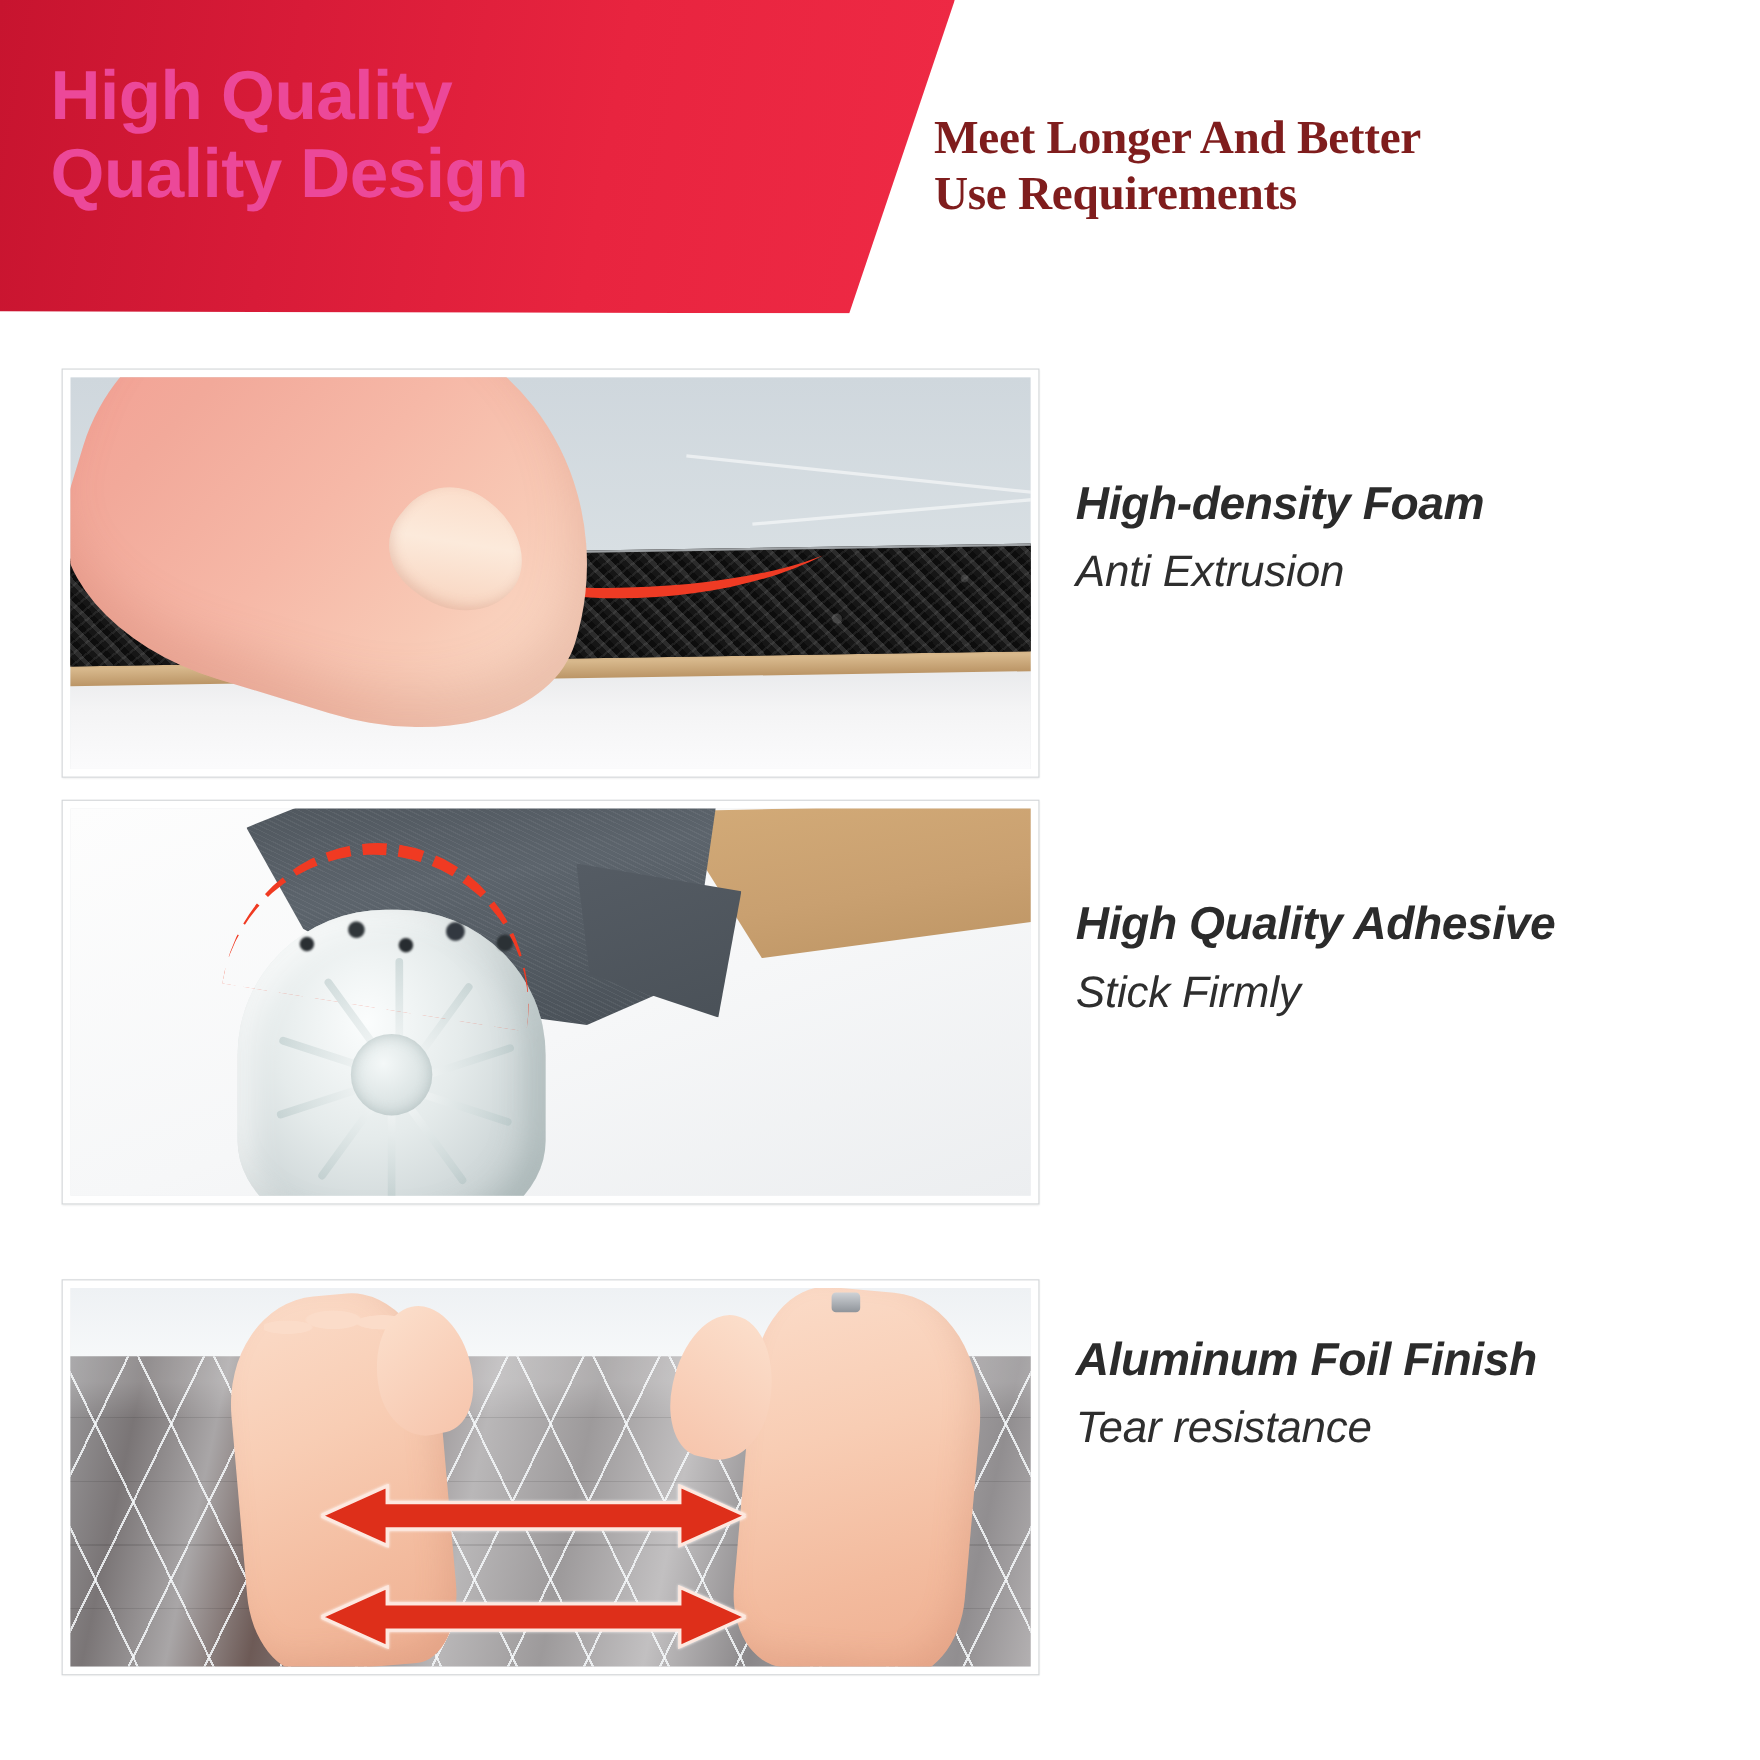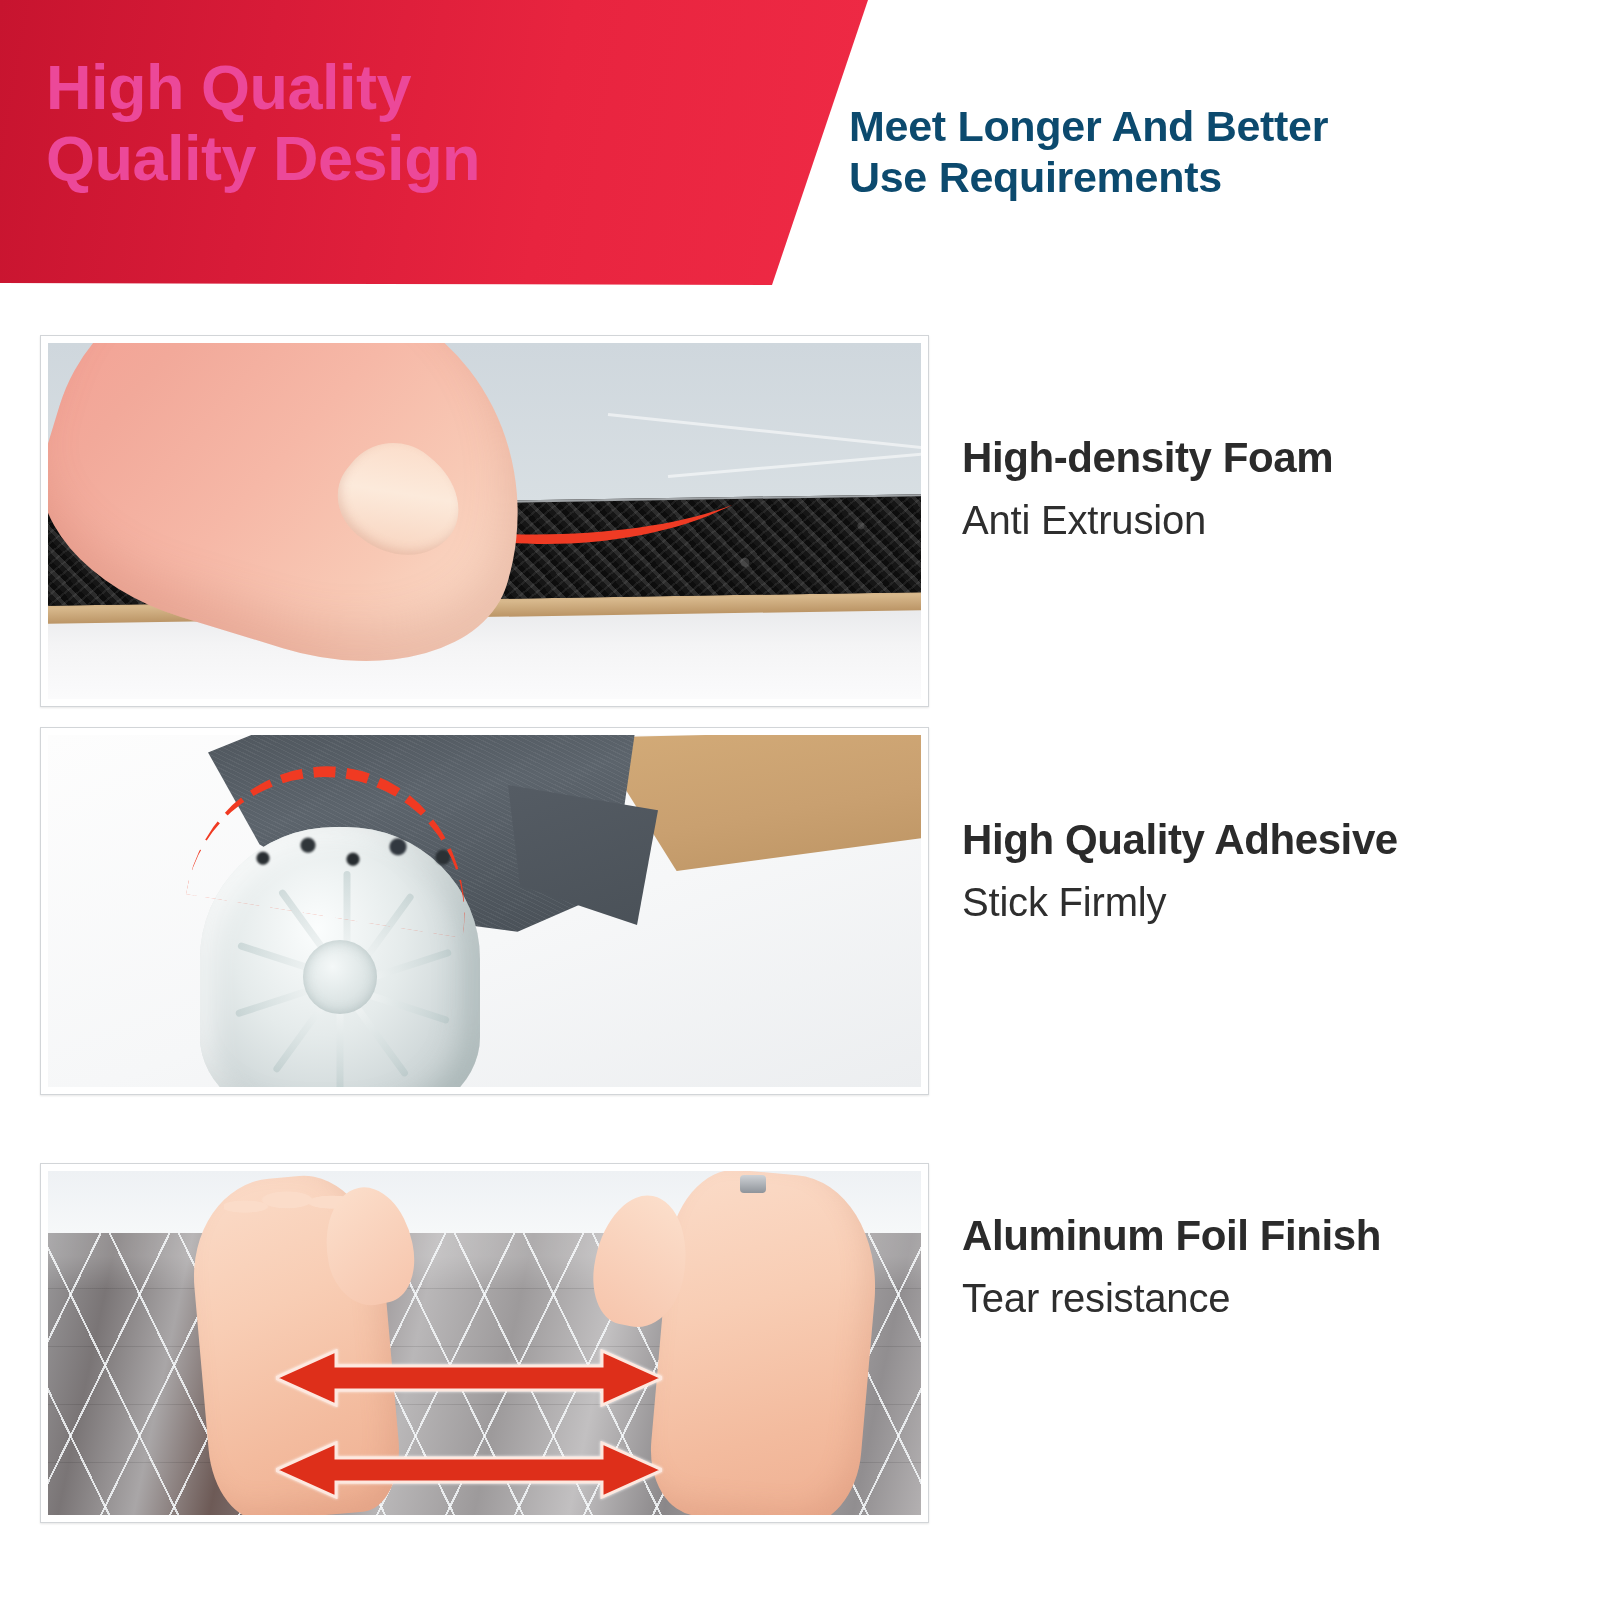--- a/index.html
+++ b/index.html
@@ -26,30 +26,31 @@
     font-size:63px;
     font-weight:bold;
     line-height:1.12;
     letter-spacing:-0.5px;
   }
   #banner-title .ln { display:block; white-space:nowrap; }
 
   #header-subtitle {
     position:absolute; left:849px; top:101px;
     width:700px;
-    color:#0c4a6e;
+    color:#7f1d1d;
     font-size:43px;
     font-weight:bold;
     line-height:1.18;
     letter-spacing:-0.3px;
+    font-family:Liberation Serif, serif;
   }
   #header-subtitle .ln { display:block; white-space:nowrap; }
 
   
-  .feature-row { position:absolute; left:0; width:1267px; }
+  .feature-row { position:absolute; left:16px; width:1267px;font-style:italic; }
   #feature-row-0 { top:335px; height:372px; }
   #feature-row-1 { top:727px; height:368px; }
   #feature-row-2 { top:1163px; height:360px; }
 
   .photo-frame {
     position:absolute; left:40px; top:0;
     width:889px;
     background:#ffffff;
     border:1px solid #d2d5d8;
     padding:7px;

